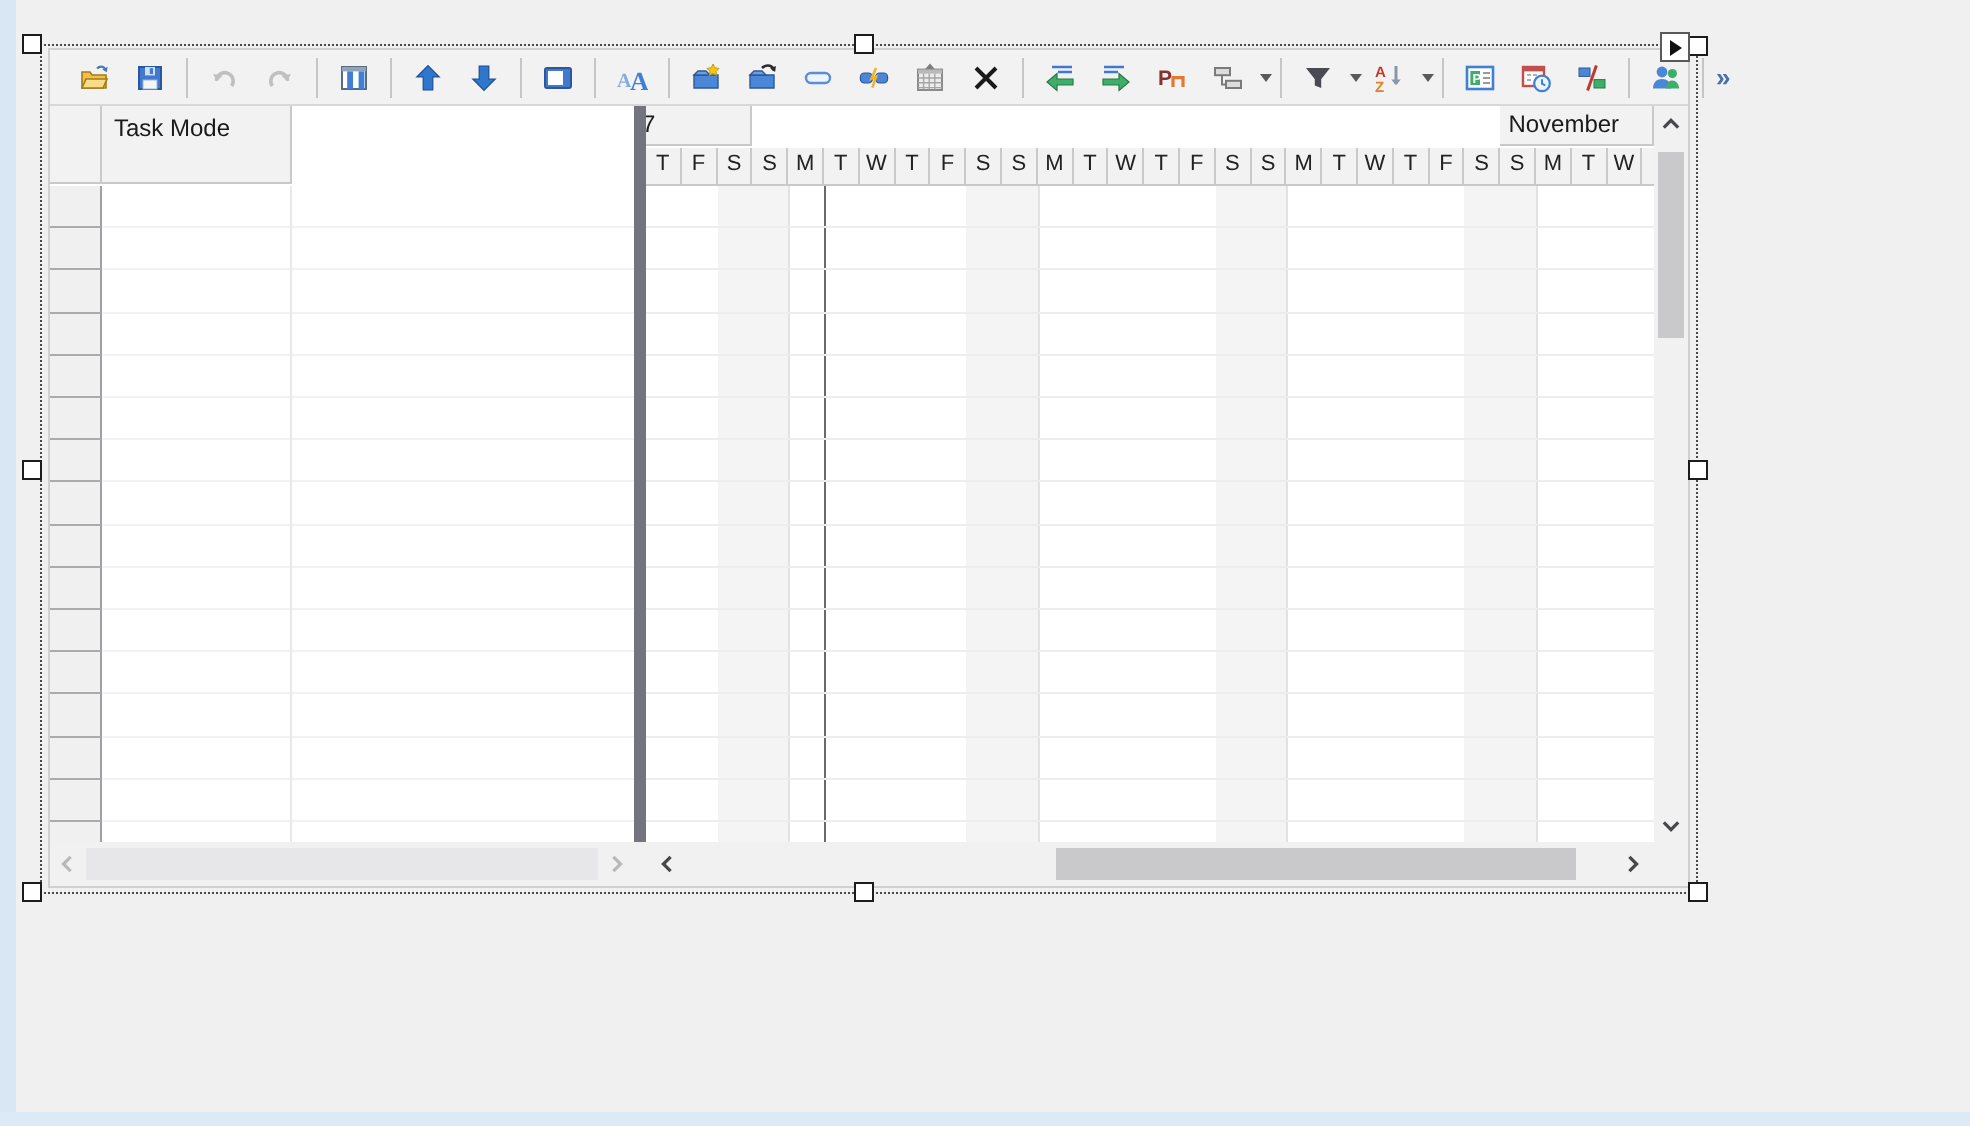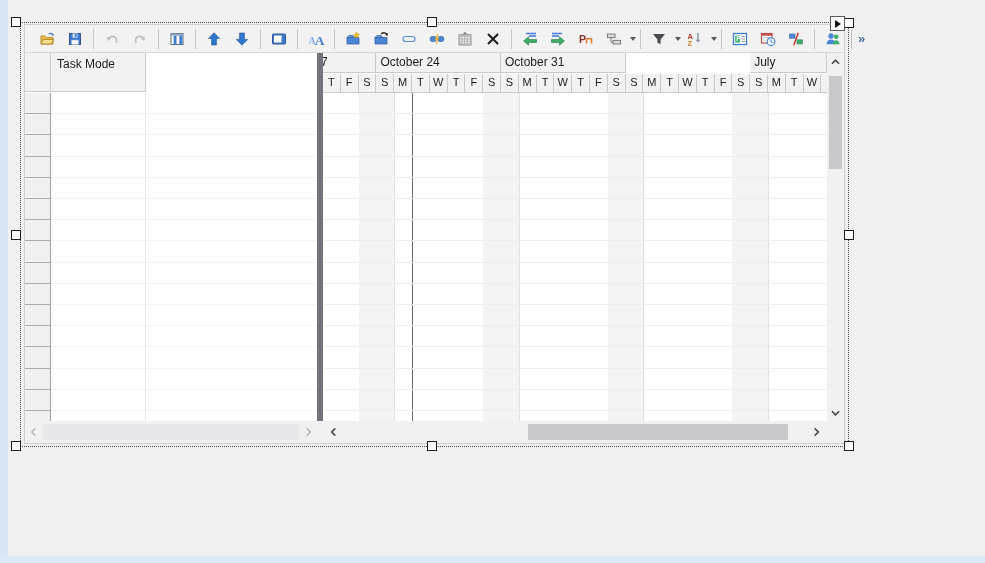--- a/index.html
+++ b/index.html
@@ -321,44 +321,42 @@
           <div class="chrow-line" style="top: 232.2px;"></div>
           <div class="chrow-line" style="top: 253.4px;"></div>
           <div class="chrow-line" style="top: 274.6px;"></div>
           <div class="chrow-line" style="top: 295.8px;"></div>
           <div class="chrow-line" style="top: 317px;"></div>
         </div>
     <div class="wkcell" style="left: 0px; width: 53.4px;"><span style="margin-left: -6px;">7</span></div>
         <div class="daycell" style="left: 0px; width: 17.8px;">T</div>
         <div class="daycell" style="left: 17.8px; width: 17.8px;">F</div>
         <div class="daycell" style="left: 35.6px; width: 17.8px;">S</div>
-        <div class="wkcell" style="left: 53.4px; width: 124.6px;"><span>October 24</span></div>
         <div class="daycell" style="left: 53.4px; width: 17.8px;">S</div>
         <div class="daycell" style="left: 71.2px; width: 17.8px;">M</div>
         <div class="daycell" style="left: 89px; width: 17.8px;">T</div>
         <div class="daycell" style="left: 106.8px; width: 17.8px;">W</div>
         <div class="daycell" style="left: 124.6px; width: 17.8px;">T</div>
         <div class="daycell" style="left: 142.4px; width: 17.8px;">F</div>
         <div class="daycell" style="left: 160.2px; width: 17.8px;">S</div>
-        <div class="wkcell" style="left: 178px; width: 124.6px;"><span>October 31</span></div>
         <div class="daycell" style="left: 178px; width: 17.8px;">S</div>
         <div class="daycell" style="left: 195.8px; width: 17.8px;">M</div>
         <div class="daycell" style="left: 213.6px; width: 17.8px;">T</div>
         <div class="daycell" style="left: 231.4px; width: 17.8px;">W</div>
         <div class="daycell" style="left: 249.2px; width: 17.8px;">T</div>
         <div class="daycell" style="left: 267px; width: 17.8px;">F</div>
         <div class="daycell" style="left: 284.8px; width: 17.8px;">S</div>
         <div class="daycell" style="left: 302.6px; width: 17.8px;">S</div>
         <div class="daycell" style="left: 320.4px; width: 17.8px;">M</div>
         <div class="daycell" style="left: 338.2px; width: 17.8px;">T</div>
         <div class="daycell" style="left: 356px; width: 17.8px;">W</div>
         <div class="daycell" style="left: 373.8px; width: 17.8px;">T</div>
         <div class="daycell" style="left: 391.6px; width: 17.8px;">F</div>
         <div class="daycell" style="left: 409.4px; width: 17.8px;">S</div>
-        <div class="wkcell" style="left: 427.2px; width: 76.8px;"><span>July</span></div>
+        <div class="wkcell" style="left: 427.2px; width: 76.8px;"><span>November</span></div>
         <div class="daycell" style="left: 427.2px; width: 17.8px;">S</div>
         <div class="daycell" style="left: 445px; width: 17.8px;">M</div>
         <div class="daycell" style="left: 462.8px; width: 17.8px;">T</div>
         <div class="daycell" style="left: 480.6px; width: 17.8px;">W</div>
         <div class="daycell" style="left: 498.4px; width: 17.8px;"></div>
       </div>
     <div id="vscroll">
       <div class="sbtn" id="vs-up" style="top:0;">
           <svg width="9" height="6" viewBox="0 0 10 6" style="transform:rotate(180deg)">
             <path d="M1 1l4 4 4-4" fill="none" stroke="#48484c" stroke-width="1.8"></path>

